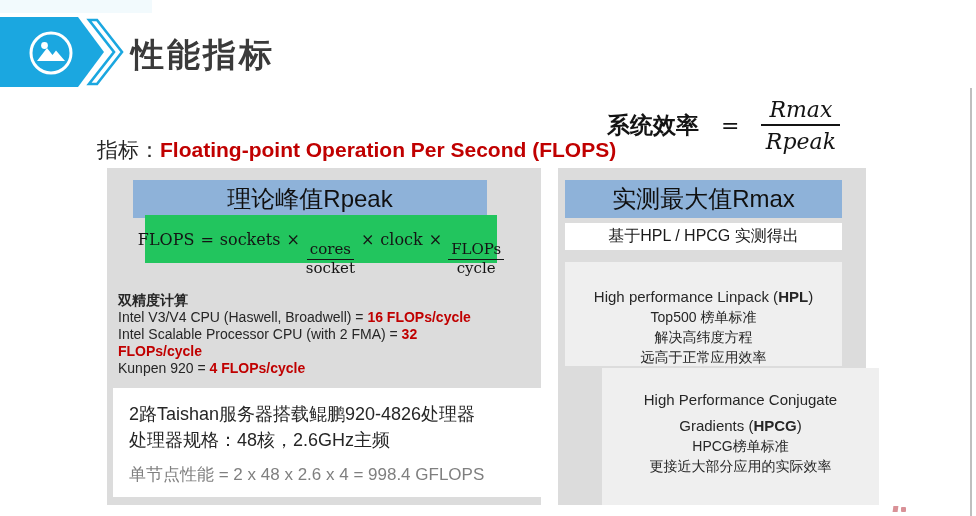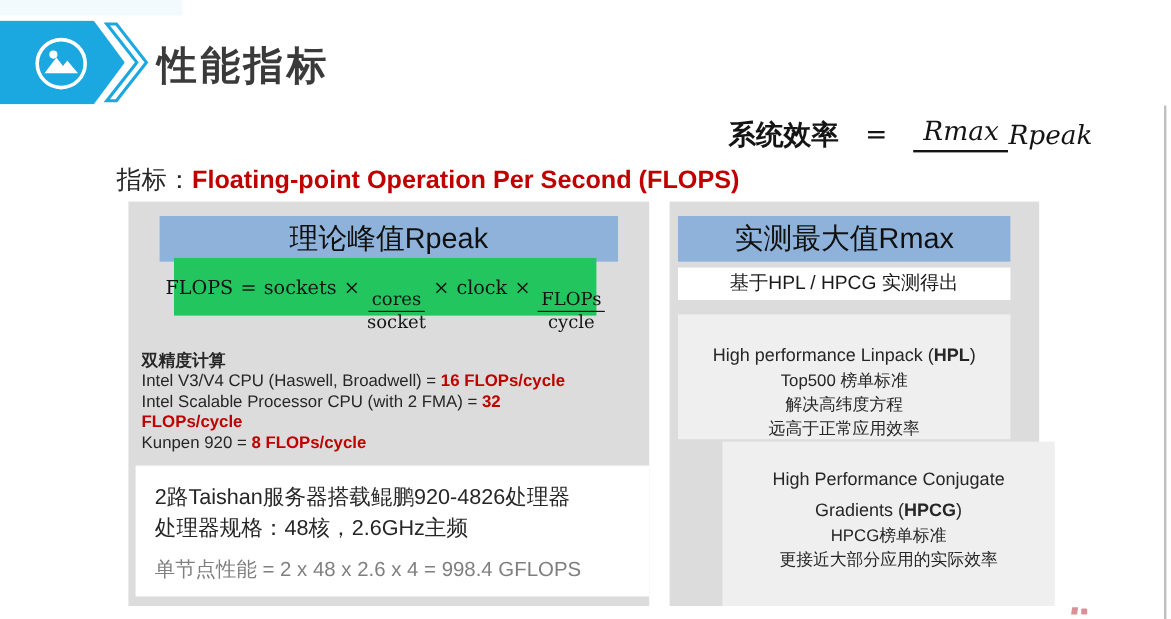--- a/index.html
+++ b/index.html
@@ -18,38 +18,38 @@
   .banner-chev { position:absolute; left:86px; top:1px; }
 
   .page-title { position:absolute; left:131px; top:33px; font-size:33px; font-weight:bold;
     color:#3a3a3a; letter-spacing:3px; }
 
   
   .eff { position:absolute; left:607px; top:97px; display:flex; align-items:center; gap:22px;
     color:#141414; }
   .eff-label { font-size:23px; font-weight:600; }
   .eff-eq { font-size:22px; font-family:"DejaVu Serif", serif; }
-  .frac { display:inline-flex; align-items:flex-start; }
+  .frac { display:inline-flex; flex-direction:column; align-items:center; }
   .eff .frac .num { font-family:"DejaVu Serif", serif; font-style:italic; font-size:22px;
     padding:0 8px 2px; border-bottom:2px solid #141414; }
   .eff .frac .den { font-family:"DejaVu Serif", serif; font-style:italic; font-size:22px; padding-top:3px; }
 
   
   .metric { position:absolute; left:97px; top:136px; font-size:21px; }
   .metric .pre { color:#262626; }
   .metric .val { color:#C00000; font-weight:bold; }
 
   
   .panel { position:absolute; top:168px; background:#DCDCDC; }
   .panel.left  { left:107px; width:434px; height:337px; }
   .panel.right { left:558px; width:308px; height:337px; }
 
   .hdr-bar { position:absolute; top:12px; height:38px; background:#8EB2D9; display:flex;
     align-items:center; justify-content:center; font-size:24px; color:#101010; }
-  .panel.left  .hdr-bar { left:26px; width:382px; }
+  .panel.left  .hdr-bar { left:26px; width:354px; }
   .panel.right .hdr-bar { left:7px;  width:277px; }
 
   
   .flops-box { position:absolute; left:38px; top:47px; width:352px; height:48px; background:#22c55e;
     display:flex; align-items:center; justify-content:center; gap:6px;
     font-family:"DejaVu Serif", serif; font-size:16px; color:#141414; }
   .flops-box .sfrac { display:inline-flex; flex-direction:column; align-items:center; line-height:1.05;margin-top:40px; }
   .flops-box .sfrac .num { padding:0 3px 1px; border-bottom:1.4px solid #141414; font-size:15px; }
   .flops-box .sfrac .den { padding-top:1px; font-size:15px; }
 
@@ -135,21 +135,21 @@
         <span class="num">FLOPs</span>
         <span class="den">cycle</span>
       </span>
     </div>
 
     <div class="prec">
       <div class="ttl">双精度计算</div>
       <div><span>Intel V3/V4 CPU (Haswell, Broadwell) = </span><span class="hl">16 FLOPs/cycle</span></div>
       <div><span>Intel Scalable Processor CPU (with 2 FMA) = </span><span class="hl">32</span></div>
       <div><span></span><span class="hl">FLOPs/cycle</span></div>
-      <div><span>Kunpen 920 = </span><span class="hl">8 FLOPs/cycle</span></div>
+      <div><span>Kunpen 920 = </span><span class="hl">4 FLOPs/cycle</span></div>
     </div>
 
     <div class="server-box">
       <div>2路Taishan服务器搭载鲲鹏920-4826处理器</div>
       <div>处理器规格：48核，2.6GHz主频</div>
       <div class="perf">单节点性能 = 2 x 48 x 2.6 x 4 = 998.4 GFLOPS</div>
     </div>
   </div>
 
   <div class="panel right">

